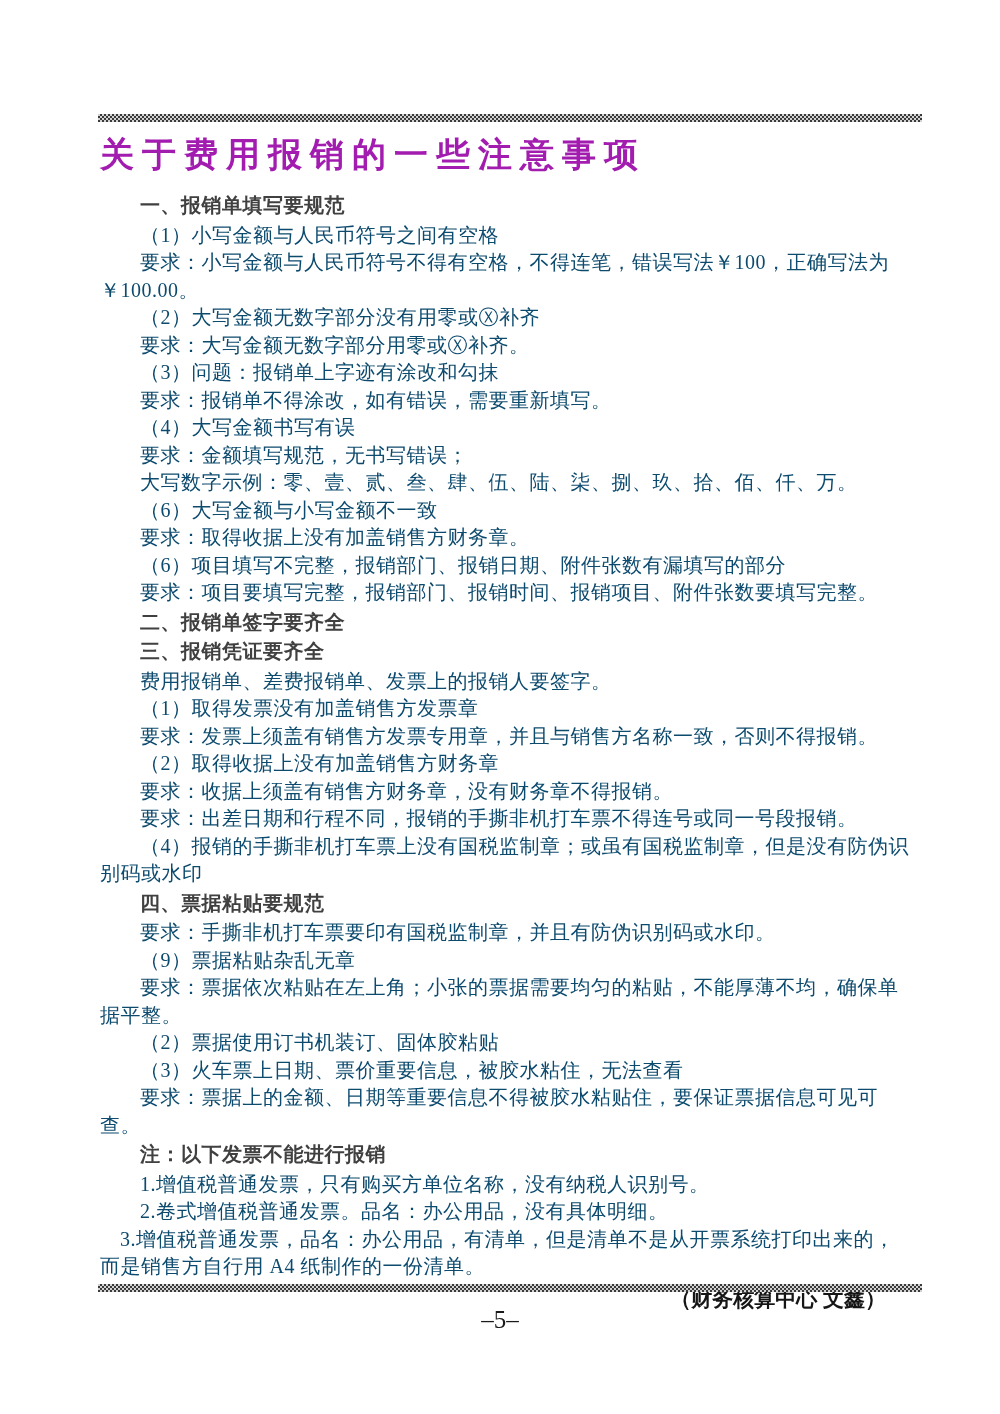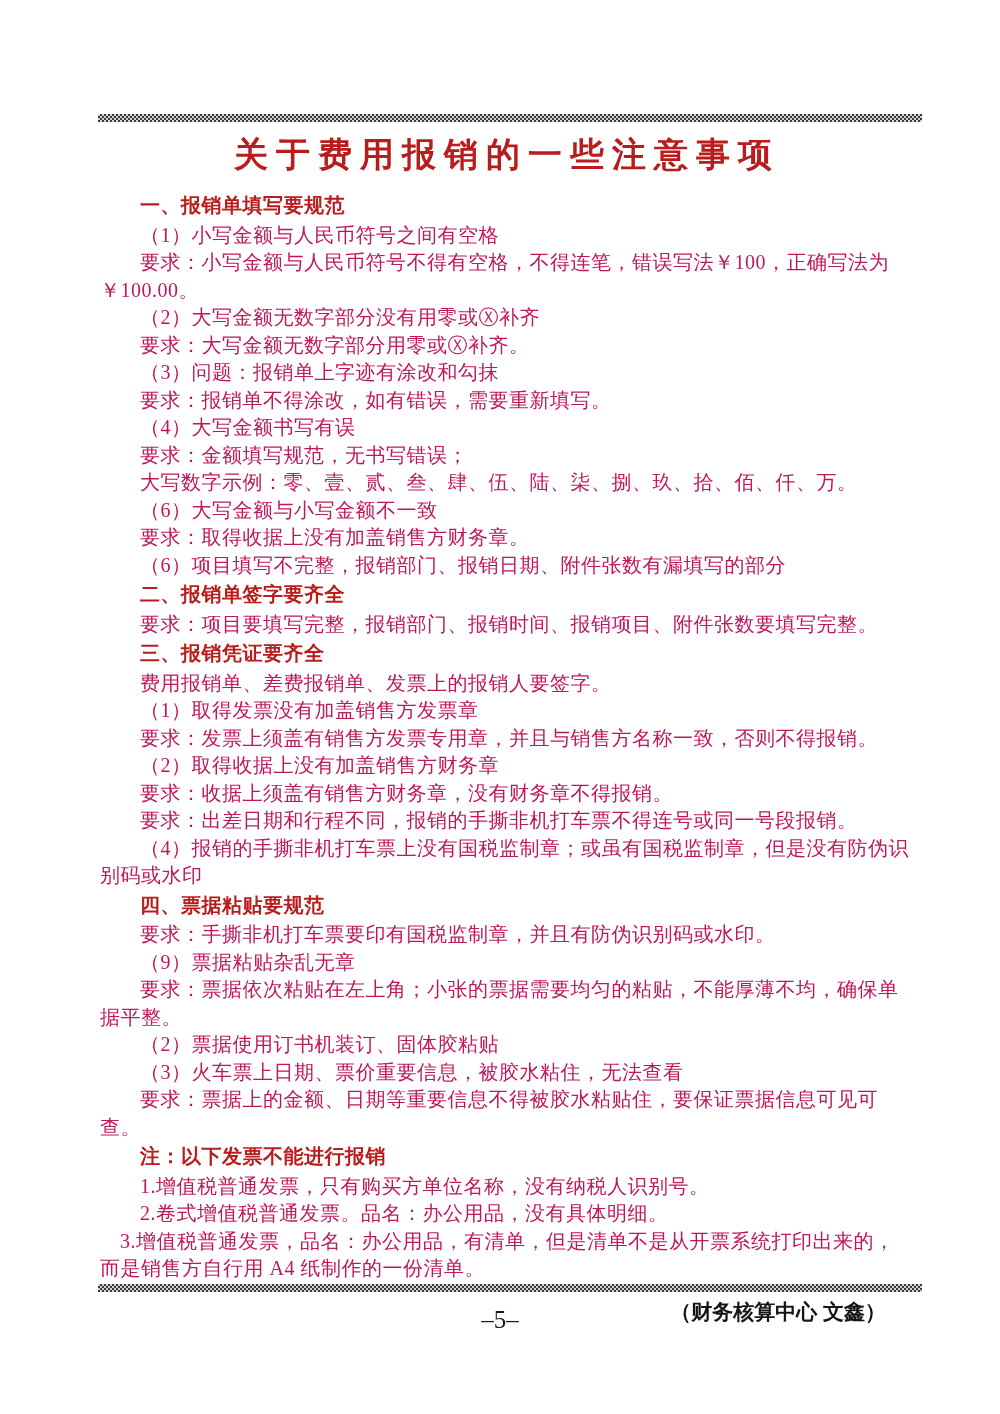--- a/index.html
+++ b/index.html
@@ -18,48 +18,48 @@
     background-size:4px 4px;
   }
   .band-top{top:114px;}
   .band-bottom{top:1284px;}
   .content{
     position:absolute;
     left:100px;top:124px;width:814px;
   }
   .doc-title{
     margin:8px 0 14px 0;
-    text-align:center;
+    text-align:left;
     font-size:34px;
     font-weight:bold;
     letter-spacing:8px;
     font-family:Liberation Serif, serif;
-    color:#b91c1c;
+    color:#a21caf;
     white-space:nowrap;
   }
   .para{
     margin:0;
     font-size:20px;
     line-height:27.5px;
     text-indent:2em;
     letter-spacing:0.5px;
-    color:#be185d;
+    color:#0c4a6e;
   }
   .para.section-header{
     font-family:"Liberation Sans","DejaVu Sans",sans-serif;
     font-weight:bold;
-    color:#b91c1c;
+    color:#404040;
     margin-top:2px;
     margin-bottom:2px;
   }
   .para.body-indent1{
     text-indent:1em;
   }
   .signature{
-    margin-top:15px;
+    margin-top:4px;
     font-size:21px;
     font-weight:bold;
     font-family:"Liberation Sans","DejaVu Sans",sans-serif;
     text-align:right;
     padding-right:28px;
     color:#151515;
   }
   .page-number{
     position:absolute;
     top:1306px;left:0;width:1000px;
@@ -85,22 +85,22 @@
         <p class="para ">（2）大写金额无数字部分没有用零或Ⓧ补齐</p>
         <p class="para ">要求：大写金额无数字部分用零或Ⓧ补齐。</p>
         <p class="para ">（3）问题：报销单上字迹有涂改和勾抹</p>
         <p class="para ">要求：报销单不得涂改，如有错误，需要重新填写。</p>
         <p class="para ">（4）大写金额书写有误</p>
         <p class="para ">要求：金额填写规范，无书写错误；</p>
         <p class="para ">大写数字示例：零、壹、贰、叁、肆、伍、陆、柒、捌、玖、拾、佰、仟、万。</p>
         <p class="para ">（6）大写金额与小写金额不一致</p>
         <p class="para ">要求：取得收据上没有加盖销售方财务章。</p>
         <p class="para ">（6）项目填写不完整，报销部门、报销日期、附件张数有漏填写的部分</p>
+        <p class="para ">要求：项目要填写完整，报销部门、报销时间、报销项目、附件张数要填写完整。</p>
         <p class="para section-header">二、报销单签字要齐全</p>
-        <p class="para ">要求：项目要填写完整，报销部门、报销时间、报销项目、附件张数要填写完整。</p>
         <p class="para section-header">三、报销凭证要齐全</p>
         <p class="para ">费用报销单、差费报销单、发票上的报销人要签字。</p>
         <p class="para ">（1）取得发票没有加盖销售方发票章</p>
         <p class="para ">要求：发票上须盖有销售方发票专用章，并且与销售方名称一致，否则不得报销。</p>
         <p class="para ">（2）取得收据上没有加盖销售方财务章</p>
         <p class="para ">要求：收据上须盖有销售方财务章，没有财务章不得报销。</p>
         <p class="para ">要求：出差日期和行程不同，报销的手撕非机打车票不得连号或同一号段报销。</p>
         <p class="para ">（4）报销的手撕非机打车票上没有国税监制章；或虽有国税监制章，但是没有防伪识别码或水印</p>
         <p class="para section-header">四、票据粘贴要规范</p>
         <p class="para ">要求：手撕非机打车票要印有国税监制章，并且有防伪识别码或水印。</p>

